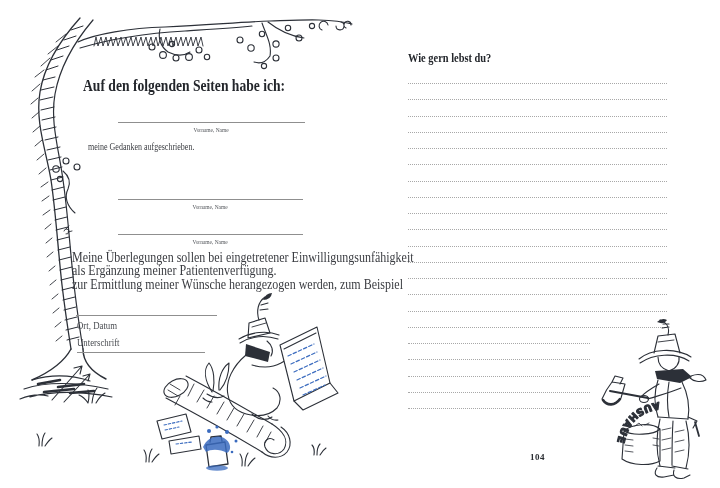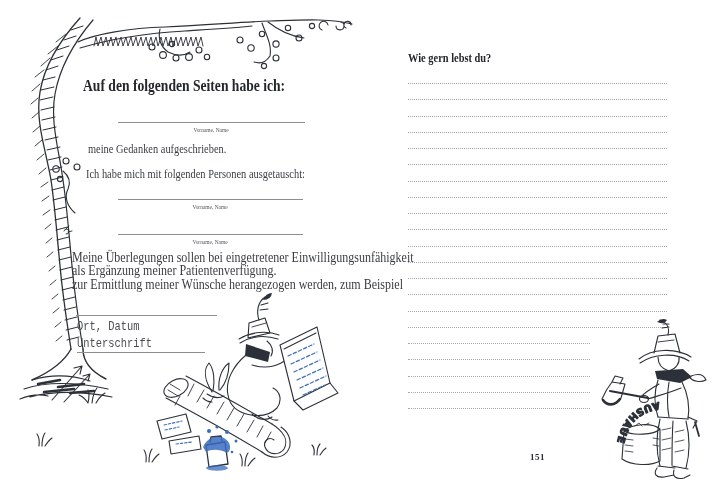--- a/index.html
+++ b/index.html
@@ -3,25 +3,25 @@
 <meta charset="utf-8">
 <style>
   html,body{margin:0;padding:0;background:#ffffff;}
   #stage{position:relative;width:720px;height:488px;background:#ffffff;overflow:hidden;
          font-family:"Liberation Serif","DejaVu Serif",serif;color:#36383d;}
   .abs{position:absolute;}
   .txt{display:inline-block;transform:scaleX(0.8);transform-origin:0 50%;white-space:nowrap;}
   .txtc{display:inline-block;transform:scaleX(0.8);transform-origin:50% 50%;white-space:nowrap;}
   .h1{font-size:17px;font-weight:bold;color:#23262b;letter-spacing:0;}
   .h2{font-size:13px;font-weight:bold;color:#23262b;}
-  .body{font-size:13px;color:#3a3c41;}
+  .body{font-size:10px;color:#3a3c41;}
   .para{font-size:15px;color:#3a3c41;line-height:13.4px;}
   .fieldline{border-top:1px solid #8f8f8f;height:0;}
   .flabel{font-size:6.8px;color:#54575c;text-align:center;}
-  .slabel{font-size:13px;color:#4a4d52;font-family:Liberation Mono, monospace;}
+  .slabel{font-size:11px;color:#4a4d52;}
   .rline{position:absolute;left:0;width:259px;height:0;border-top:1px dotted #a8a8a8;}
   .rline.short{width:182px;}
   .pagenum{font-size:9px;font-weight:bold;color:#2a2d32;text-align:center;letter-spacing:.5px;}
   svg{display:block;}
 </style>
 </head>
 <body>
 
 <div id="stage">
 
@@ -128,23 +128,20 @@
       <span class="txt">Auf den folgenden Seiten habe ich:</span>
     </div>
 
     <div class="abs fieldline" style="left:118px;top:122px;width:187px;"></div>
     <div class="abs flabel" style="left:118px;top:126px;width:187px;">
       <span class="txtc">Vorname, Name</span>
     </div>
 
     <div class="abs body" style="left:88px;top:141px;">
       <span class="txt">meine Gedanken aufgeschrieben.</span>
-    </div>
-    <div class="abs body" style="left:86px;top:166px;">
-      <span class="txt">Ich habe mich mit folgenden Personen ausgetauscht:</span>
     </div>
 
     <div class="abs fieldline" style="left:118px;top:199px;width:185px;"></div>
     <div class="abs flabel" style="left:118px;top:203px;width:185px;">
       <span class="txtc">Vorname, Name</span>
     </div>
 
     <div class="abs fieldline" style="left:118px;top:234px;width:185px;"></div>
     <div class="abs flabel" style="left:118px;top:238px;width:185px;">
       <span class="txtc">Vorname, Name</span>
@@ -190,21 +187,21 @@
         <div class="rline" style="top: 211.25px;"></div>
         <div class="rline" style="top: 227.5px;"></div>
         <div class="rline" style="top: 243.75px;"></div>
         <div class="rline short" style="top: 260px;"></div>
         <div class="rline short" style="top: 276.25px;"></div>
         <div class="rline short" style="top: 292.5px;"></div>
         <div class="rline short" style="top: 308.75px;"></div>
         <div class="rline short" style="top: 325px;"></div>
       </div>
 
-    <div class="abs pagenum" style="left:28px;top:452px;width:259px;">151</div>
+    <div class="abs pagenum" style="left:28px;top:452px;width:259px;">104</div>
 
     <svg class="abs" style="left:215px;top:318px;" width="125" height="170" viewBox="0 0 125 170" aria-hidden="true">
       <g stroke="#2c3038" fill="none" stroke-width="1.1" stroke-linecap="round" stroke-linejoin="round">
 
         <path d="M44 41 C56 31 80 29 96 39 M45 45 C58 36 80 34 94 43"></path>
         <path d="M59 35 L63 18 L80 16 L85 35"></path>
         <path stroke-width="0.9" d="M63 24 l16 -2"></path>
         <path d="M73 17 C75 9 71 4 65 2 M68 6 l6 0 M67 10 l7 -1"></path>
         <path fill="#2c3038" stroke="none" d="M62 4 q5 -5 10 -2 q-3 5 -10 2 Z"></path>
 

